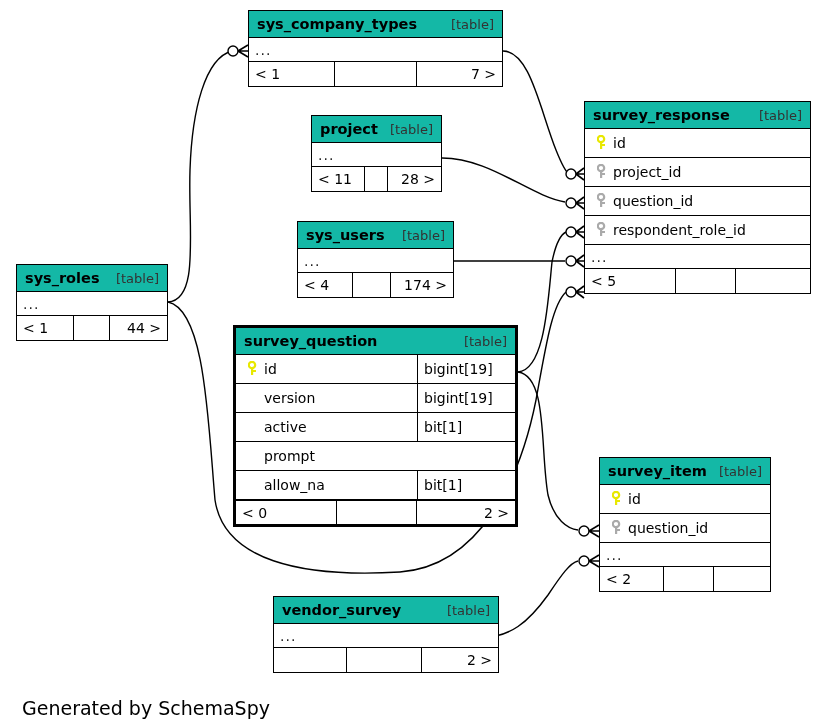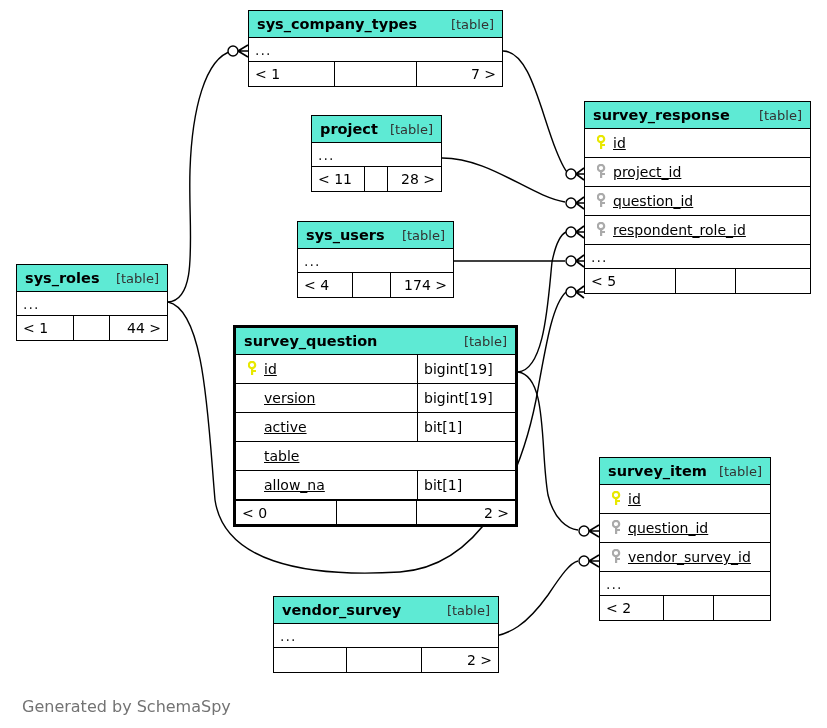--- a/index.html
+++ b/index.html
@@ -31,21 +31,21 @@
     position: absolute;
     background: #ffffff;
     border: 1px solid #000000;
     box-sizing: border-box;
     z-index: 2;
   }
   .table-box.focus {
     border: 3px solid #000000;
   }
   .tbl-header {
-    background: #5eead4;
+    background: #14b8a6;
     border-bottom: 1px solid #000000;
     height: 27px;
     line-height: 27px;
     box-sizing: border-box;
     display: flex;
     align-items: center;
     justify-content: space-between;
     padding: 0 8px;
     white-space: nowrap;
   }
@@ -69,21 +69,20 @@
     color: #000000;
     white-space: nowrap;
   }
   .col-row:last-child { border-bottom: none; }
   .col-left {
     flex: 1 1 auto;
     display: flex;
     align-items: center;
     padding-left: 8px;
     overflow: hidden;
-    text-decoration: underline;
   }
   .col-type {
     flex: 0 0 auto;
     border-left: 1px solid #000000;
     padding: 0 6px;
     height: 100%;
     display: flex;
     align-items: center;
     box-sizing: border-box;
   }
@@ -120,22 +119,22 @@
     padding: 0 6px;
     overflow: hidden;
   }
   .footer-cell.c1 { justify-content: flex-start; }
   .footer-cell.c2 { justify-content: center; border-left: 1px solid #000; border-right: 1px solid #000; }
   .footer-cell.c3 { justify-content: flex-end; }
   .caption {
     position: absolute;
     left: 22px;
     top: 697px;
-    font-size: 16px;
-    color: #737373;
+    font-size: 19px;
+    color: #000000;
     white-space: nowrap;
   }
 </style>
 </head>
 <body>
 
 <div id="canvas">
 
   <svg class="edges" viewBox="0 0 827 728" xmlns="http://www.w3.org/2000/svg">
     <g fill="none" stroke="#000000" stroke-width="1.4">
@@ -327,21 +326,21 @@
       <div class="col-left">
         <span class="keyslot"></span>
         <span>active</span>
       </div>
       <div class="col-type" style="width:98px">bit[1]</div>
     </div>
 
     <div class="col-row">
       <div class="col-left">
         <span class="keyslot"></span>
-        <span>table</span>
+        <span>prompt</span>
       </div>
     </div>
 
     <div class="col-row">
       <div class="col-left">
         <span class="keyslot"></span>
         <span>allow_na</span>
       </div>
       <div class="col-type" style="width:98px">bit[1]</div>
     </div>
@@ -378,32 +377,20 @@
           <svg width="12" height="16" viewBox="0 0 12 16">
               <circle cx="4" cy="4" r="3.2" fill="none" stroke="#aaaaaa" stroke-width="2.2"></circle>
               <rect x="3" y="6" width="2.2" height="8" fill="#aaaaaa"></rect>
               <rect x="5" y="9" width="3" height="2" fill="#aaaaaa"></rect>
             </svg>
         </span>
         <span>question_id</span>
       </div>
     </div>
 
-    <div class="col-row">
-      <div class="col-left">
-        <span class="keyslot">
-          <svg width="12" height="16" viewBox="0 0 12 16">
-              <circle cx="4" cy="4" r="3.2" fill="none" stroke="#aaaaaa" stroke-width="2.2"></circle>
-              <rect x="3" y="6" width="2.2" height="8" fill="#aaaaaa"></rect>
-              <rect x="5" y="9" width="3" height="2" fill="#aaaaaa"></rect>
-            </svg>
-        </span>
-        <span>vendor_survey_id</span>
-      </div>
-    </div>
 
     <div class="ellipsis-row">...</div>
     <div class="footer-row">
       <div class="footer-cell c1" style="width:37%">&lt; 2</div>
       <div class="footer-cell c2" style="width:30%"></div>
       <div class="footer-cell c3" style="width:33%"></div>
     </div>
   </div>
 
   <div class="table-box" style="left:273px; top:596px; width:226px;">

